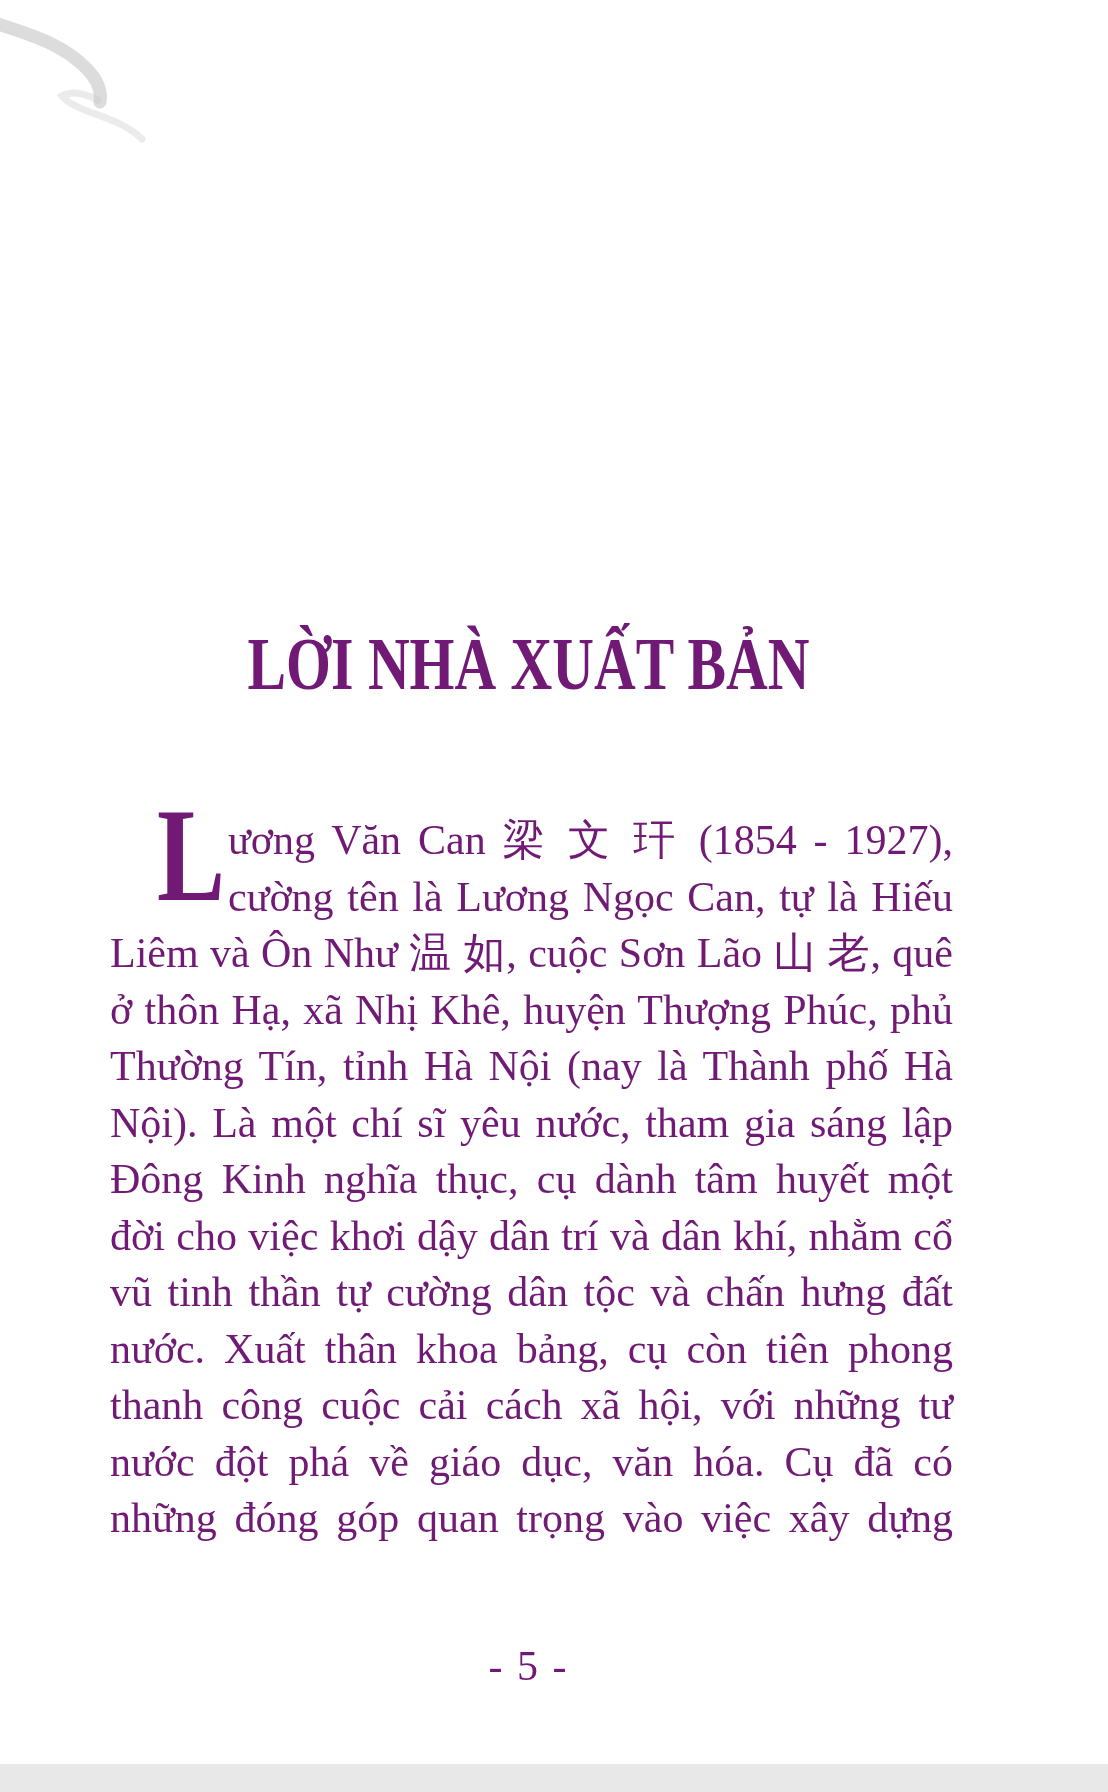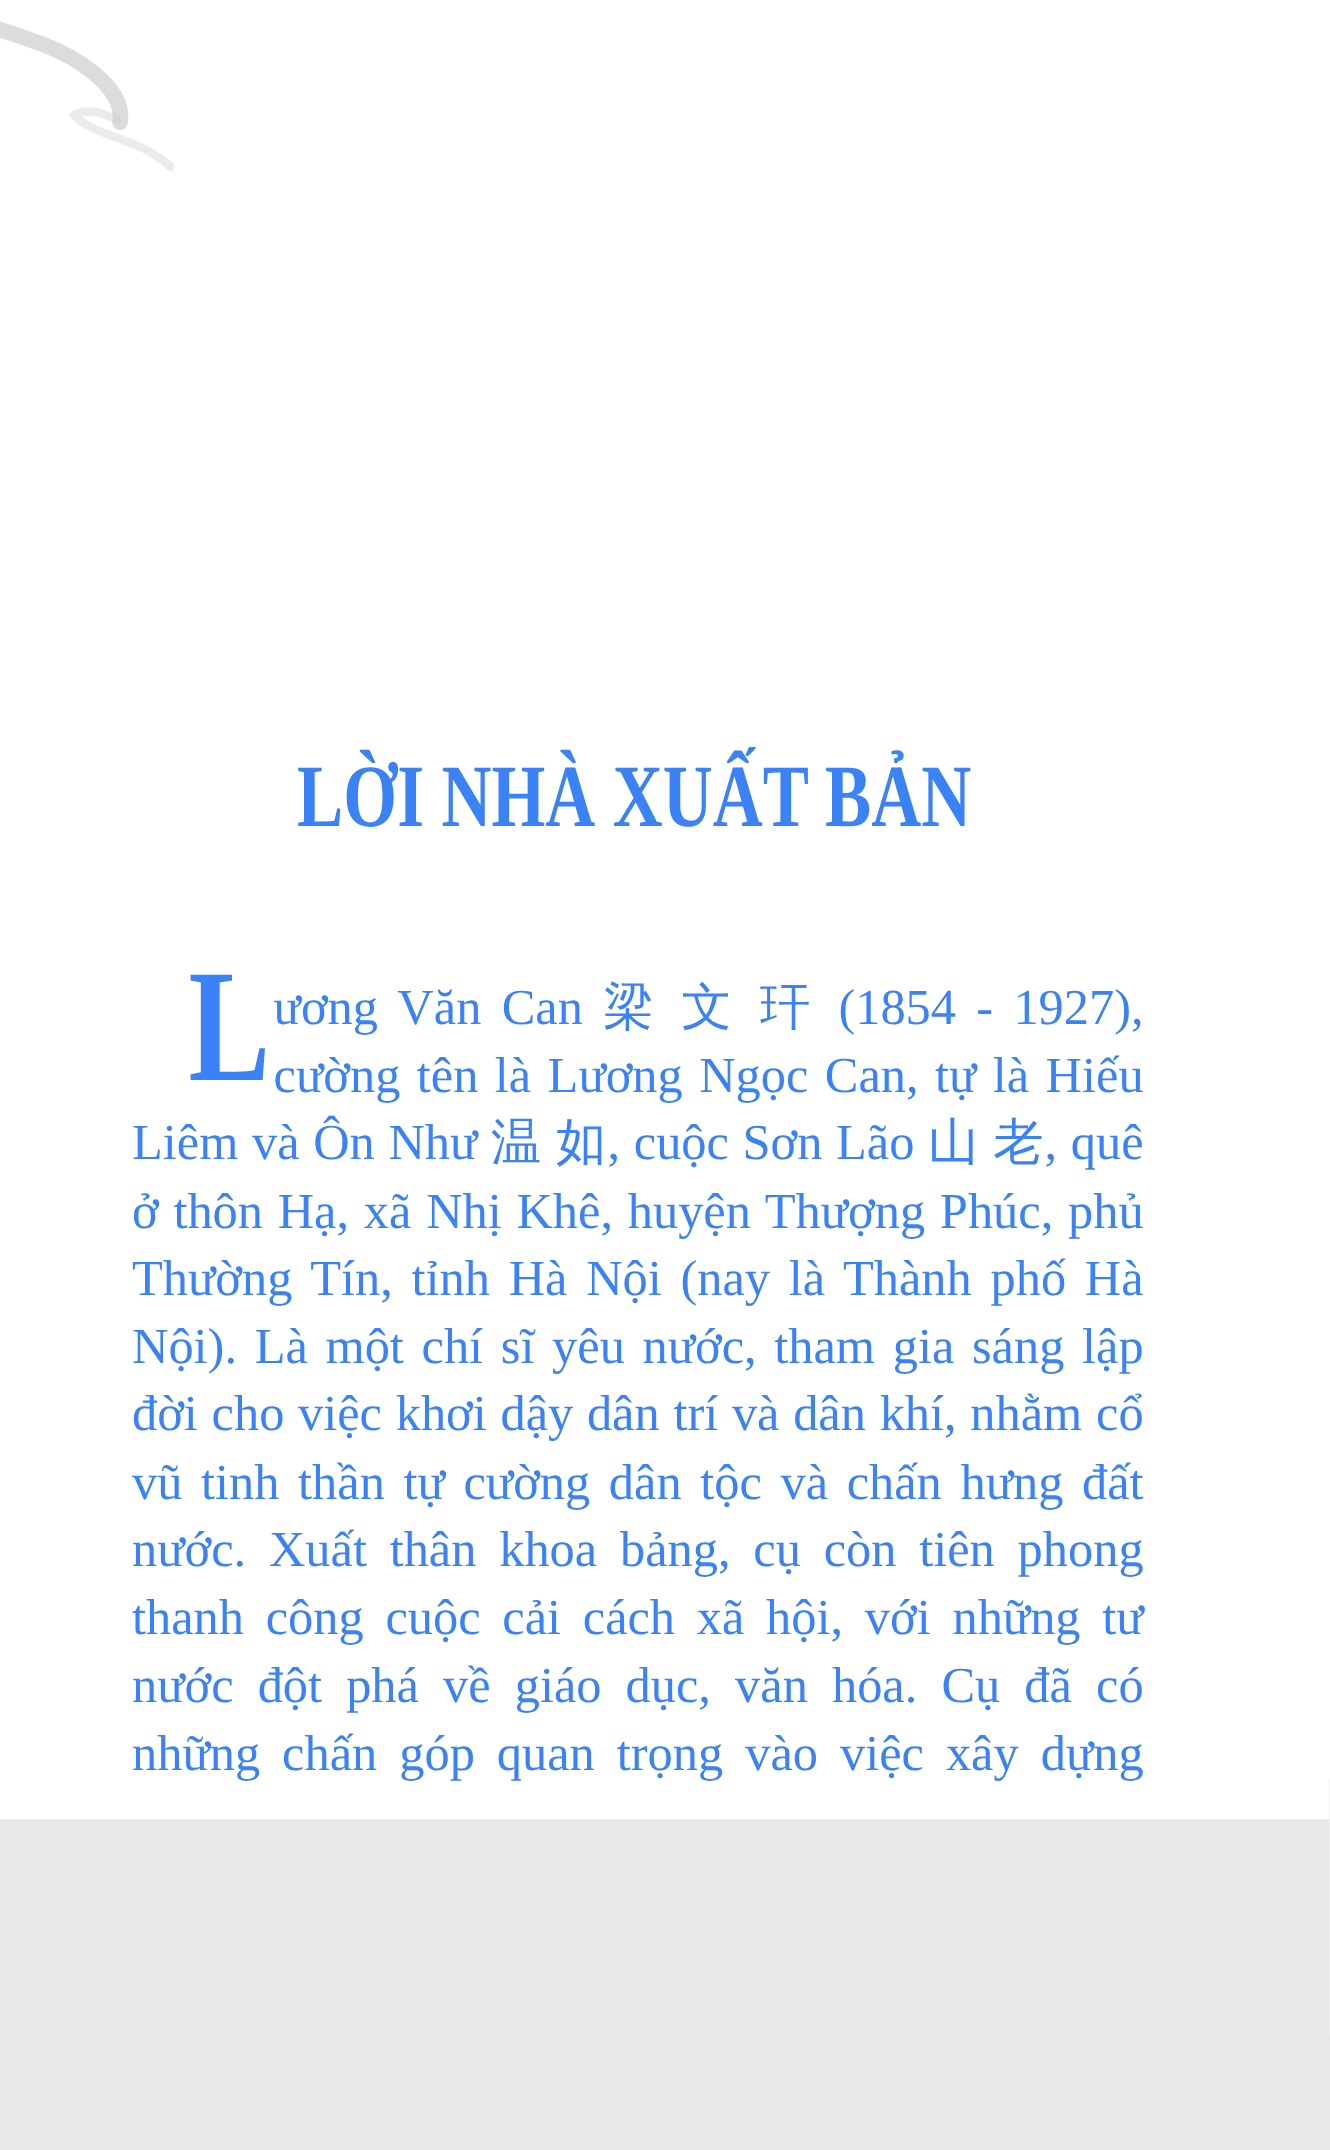--- a/index.html
+++ b/index.html
@@ -3,25 +3,25 @@
 <meta charset="utf-8">
 <style>
   html, body {
     margin: 0;
     padding: 0;
     background: #e8e8e8;
   }
   .page {
     position: relative;
     width: 1108px;
-    height: 1516px;
+    height: 1764px;
     margin: 0 auto;
     background: #ffffff;
     font-family: "Liberation Serif", "DejaVu Serif", serif;
-    color: #3b82f6;
+    color: #701a75;
     overflow: hidden;
   }
   .corner-artifact {
     position: absolute;
     top: 0;
     left: 0;
     pointer-events: none;
   }
   .title {
     position: absolute;
@@ -91,24 +91,25 @@
   <span class="dropcap">L</span>
 
   <div class="body-text">
     <div>
         <div class="line indent">ương Văn Can 梁 文 玕 (1854 - 1927),</div>
         <div class="line indent">cường tên là Lương Ngọc Can, tự là Hiếu</div>
         <div class="line">Liêm và Ôn Như 温 如, cuộc Sơn Lão 山 老, quê</div>
         <div class="line">ở thôn Hạ, xã Nhị Khê, huyện Thượng Phúc, phủ</div>
         <div class="line">Thường Tín, tỉnh Hà Nội (nay là Thành phố Hà</div>
         <div class="line">Nội). Là một chí sĩ yêu nước, tham gia sáng lập</div>
+        <div class="line">Đông Kinh nghĩa thục, cụ dành tâm huyết một</div>
         <div class="line">đời cho việc khơi dậy dân trí và dân khí, nhằm cổ</div>
         <div class="line">vũ tinh thần tự cường dân tộc và chấn hưng đất</div>
         <div class="line">nước. Xuất thân khoa bảng, cụ còn tiên phong</div>
         <div class="line">thanh công cuộc cải cách xã hội, với những tư</div>
         <div class="line">nước đột phá về giáo dục, văn hóa. Cụ đã có</div>
-        <div class="line">những chấn góp quan trọng vào việc xây dựng</div>
+        <div class="line">những đóng góp quan trọng vào việc xây dựng</div>
       </div>
   </div>
 
   <div class="pagenum">- 5 -</div>
 
 </div>
 
 </body></html>

